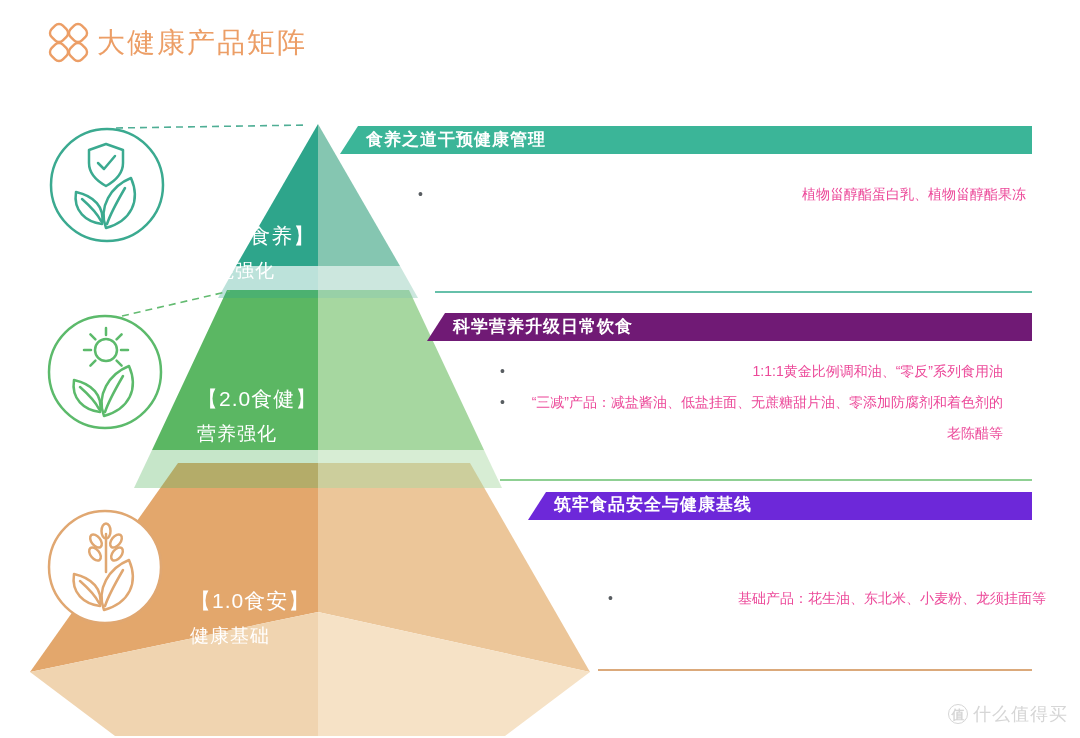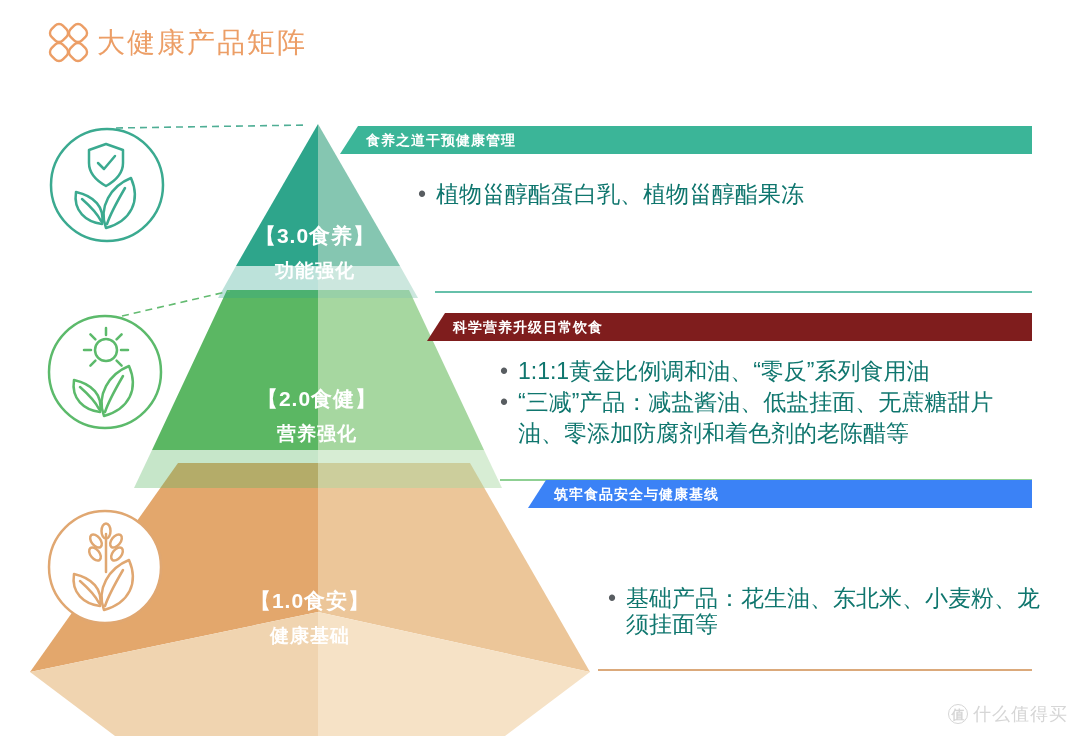--- a/index.html
+++ b/index.html
@@ -7,42 +7,42 @@
     position:relative;width:1080px;height:738px;background:#ffffff;overflow:hidden;
     font-family:"Liberation Sans","DejaVu Sans",sans-serif;
   }
   .abs{position:absolute;}
   
   .page-title{
     left:97px;top:24px;font-size:28px;font-weight:normal;color:#EC9E66;letter-spacing:2px;text-align:center;
   }
   
   .bar{
-    height:28px;background:#3BB598;color:#fff;font-weight:bold;font-size:14px;
+    height:28px;background:#3BB598;color:#fff;font-weight:bold;font-size:17px;
     line-height:28px;padding-left:26px;box-sizing:border-box;
     clip-path:polygon(18px 0,100% 0,100% 100%,0 100%);
     letter-spacing:1px;
   }
   .bar1{left:340px;top:126px;width:692px;background:#3BB598;}
-  .bar2{left:427px;top:313px;width:605px;background:#7f1d1d;}
-  .bar3{left:528px;top:480px;width:504px;background:#3b82f6;}
+  .bar2{left:427px;top:313px;width:605px;background:#701a75;}
+  .bar3{left:528px;top:492px;width:504px;background:#6d28d9;font-family:Liberation Mono, monospace;}
   
-  ul.bullets{list-style:none;margin:0;padding:0;color:#0f766e;font-size:23px;}
+  ul.bullets{list-style:none;margin:0;padding:0;color:#ec4899;font-size:14px;text-align:right;}
   ul.bullets li{position:relative;padding-left:20px;margin:0;}
   ul.bullets li::before{content:"•";position:absolute;left:2px;color:#585D61;}
   .bullets1{left:416px;top:178px;line-height:33px;width:610px;}
   .bullets2{left:498px;top:356px;line-height:31px;width:505px;}
   .bullets3{left:606px;top:585px;line-height:26px;width:440px;}
   
   .divider{height:2px;}
   .div1{left:435px;top:291px;width:597px;background:#66C0AA;}
   .div2{left:500px;top:479px;width:532px;background:#8FD093;}
   .div3{left:598px;top:669px;width:434px;background:#DBA97B;}
   
-  .tier-label{width:240px;text-align:center;color:#ffffff;font-weight:bold;letter-spacing:1px;}
+  .tier-label{width:240px;text-align:left;color:#ffffff;font-weight:normal;letter-spacing:1px;}
   .tl-line1{font-size:21px;}
   .tl-line2{font-size:19px;margin-top:8px;}
   .tier1-label{left:195px;top:222px;}
   .tier2-label{left:197px;top:385px;}
   .tier3-label{left:190px;top:587px;}
   
   .watermark{left:948px;top:702px;display:flex;align-items:center;gap:5px;color:#D6D6D6;}
   .wm-badge{
     width:20px;height:20px;border:1.5px solid #D6D6D6;border-radius:50%;
     font-size:13px;line-height:20px;text-align:center;font-weight:bold;box-sizing:border-box;

